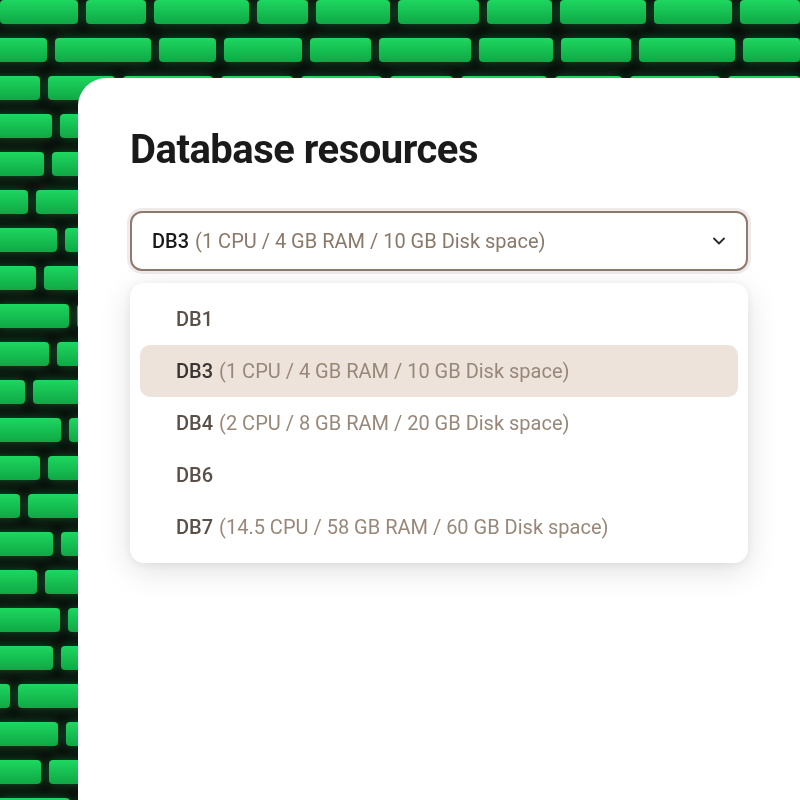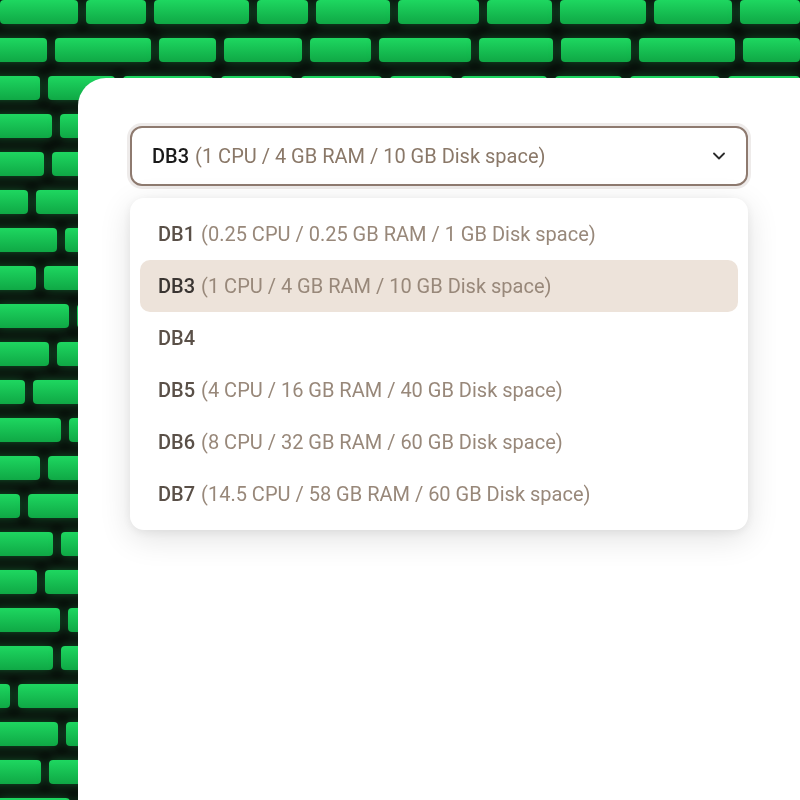--- a/index.html
+++ b/index.html
@@ -128,20 +128,21 @@
       gap: 6px;
     }
     
     .dropdown-item.selected {
       background: #ede3da;
     }
     
     .item-name {
       color: #3a3532;
       font-weight: 500;
+      margin-left: 18px;
     }
     
     .item-spec {
       color: #98887a;
     }
     
     .dropdown-item:not(.selected) .item-name {
       color: #5a5048;
     }
   </style>
@@ -411,52 +412,48 @@
         <div class="bar" style="width: 75px;"></div>
         <div class="bar" style="width: 75px;"></div>
         <div class="bar" style="width: 75px;"></div>
         <div class="bar" style="width: 75px;"></div>
         <div class="bar" style="width: 75px;"></div>
       </div>
     </div>
 </div>
 
 <div class="card">
+  <h1 class="page-title">Database resources</h1>
 
 
   <div class="select-box">
     <div class="select-text">
       <span class="select-name">DB3</span>
       <span class="select-spec">(1 CPU / 4 GB RAM / 10 GB Disk space)</span>
     </div>
     <span class="chevron">
       <svg width="12" height="8" viewBox="0 0 12 8" fill="none">
         <path d="M1 1.5L6 6.5L11 1.5" stroke="#2a2a2a" stroke-width="1.8" stroke-linecap="round" stroke-linejoin="round"></path>
       </svg>
     </span>
   </div>
 
   <div class="dropdown" id="dropdown-list">
   <div class="dropdown-item">
         <span class="item-name">DB1</span>
-        <span class="item-spec">(0.25 CPU / 0.25 GB RAM / 1 GB Disk space)</span>
       </div>
       <div class="dropdown-item selected">
         <span class="item-name">DB3</span>
         <span class="item-spec">(1 CPU / 4 GB RAM / 10 GB Disk space)</span>
       </div>
       <div class="dropdown-item">
         <span class="item-name">DB4</span>
-      </div>
-      <div class="dropdown-item">
-        <span class="item-name">DB5</span>
-        <span class="item-spec">(4 CPU / 16 GB RAM / 40 GB Disk space)</span>
+        <span class="item-spec">(2 CPU / 8 GB RAM / 20 GB Disk space)</span>
       </div>
       <div class="dropdown-item">
         <span class="item-name">DB6</span>
-        <span class="item-spec">(8 CPU / 32 GB RAM / 60 GB Disk space)</span>
       </div>
       <div class="dropdown-item">
         <span class="item-name">DB7</span>
         <span class="item-spec">(14.5 CPU / 58 GB RAM / 60 GB Disk space)</span>
       </div>
     </div>
 </div>
 
 </body></html>

